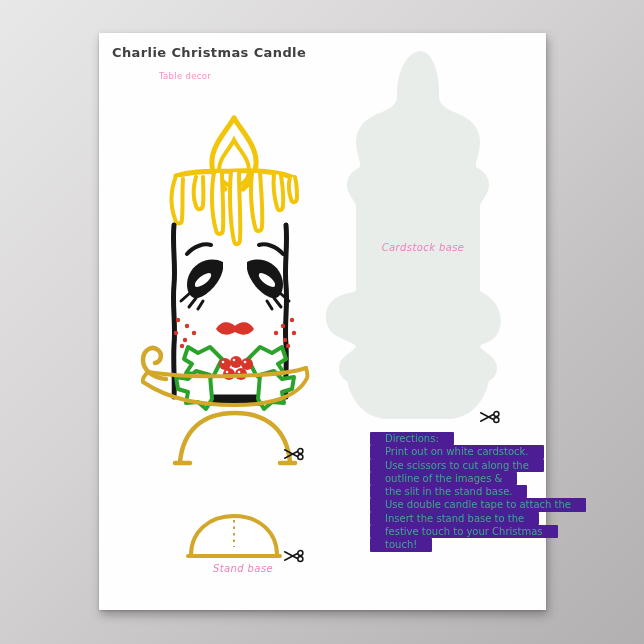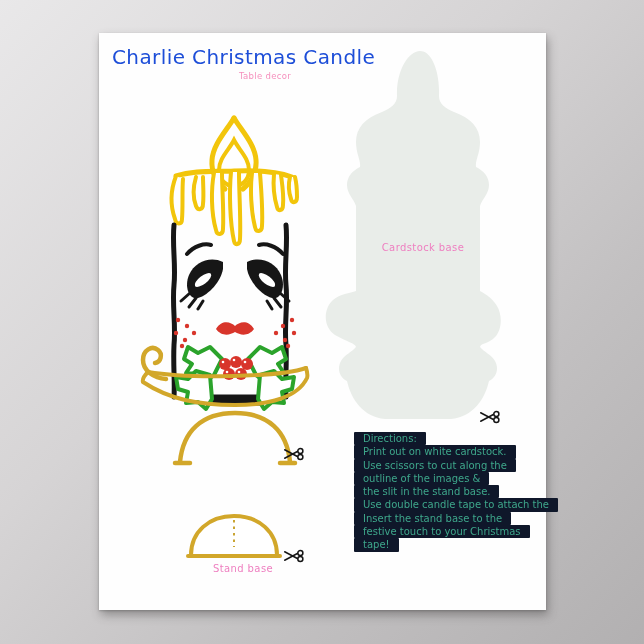--- a/index.html
+++ b/index.html
@@ -8,42 +8,42 @@
     background:linear-gradient(135deg,#e9e8e9 0%,#d6d4d5 40%,#c2c0c1 70%,#b2b0b1 100%);
     font-family:"DejaVu Sans","Liberation Sans",sans-serif;
   }
   .poster{
     position:absolute;left:99px;top:33px;width:447px;height:577px;
     background:#fefefe;
     box-shadow:2px 5px 9px rgba(70,68,69,.45), 0 1px 2px rgba(70,68,69,.3);
   }
   .title{
     position:absolute;left:13px;top:12px;width:420px;
-    font-size:20px;letter-spacing:.4px;color:#1d4ed8;font-weight:400;
+    font-size:13px;letter-spacing:.4px;color:#404040;font-weight:700;
     white-space:nowrap;
   }
   .subtitle{
-    position:absolute;left:52px;top:38px;width:140px;text-align:right;
+    position:absolute;left:60px;top:38px;width:140px;text-align:left;
     font-size:8.5px;color:#f590bd;letter-spacing:.3px;
   }
   .pink-label{
     position:absolute;font-size:10px;color:#ee7fc0;letter-spacing:.4px;
-    transform:translateX(-50%);white-space:nowrap;
+    transform:translateX(-50%);white-space:nowrap;font-style:italic;
   }
   .candle-svg{position:absolute;left:31px;top:80px;}
   .cardstock-svg{position:absolute;left:224px;top:15px;}
   .stand-svg{position:absolute;left:87px;top:477px;}
   .scissors{position:absolute;width:22px;height:14px;}
   .directions{
     position:absolute;left:255px;top:399px;width:185px;
     font-size:10px;line-height:13.3px;color:#3ea78b;
   }
   .directions .ln{display:block;white-space:nowrap;}
   .directions .ln span{
-    display:inline-block;background:#0f172a;padding:0 9px;border-radius:1px;
+    display:inline-block;background:#4c1d95;padding:0 15px;border-radius:1px;margin-left:16px;
   }
 </style>
 </head>
 <body>
 
 <div class="poster">
 
   <div class="title">Charlie Christmas Candle</div>
   <div class="subtitle">Table decor</div>
 
@@ -191,16 +191,16 @@
 
   <div class="directions">
     <span class="ln"><span>Directions:</span></span>
     <span class="ln"><span>Print out on white cardstock.</span></span>
     <span class="ln"><span>Use scissors to cut along the</span></span>
     <span class="ln"><span>outline of the images &amp;</span></span>
     <span class="ln"><span>the slit in the stand base.</span></span>
     <span class="ln"><span>Use double candle tape to attach the</span></span>
     <span class="ln"><span>Insert the stand base to the</span></span>
     <span class="ln"><span>festive touch to your Christmas</span></span>
-    <span class="ln"><span>tape!</span></span>
+    <span class="ln"><span>touch!</span></span>
   </div>
 
 </div>
 
 </body></html>

